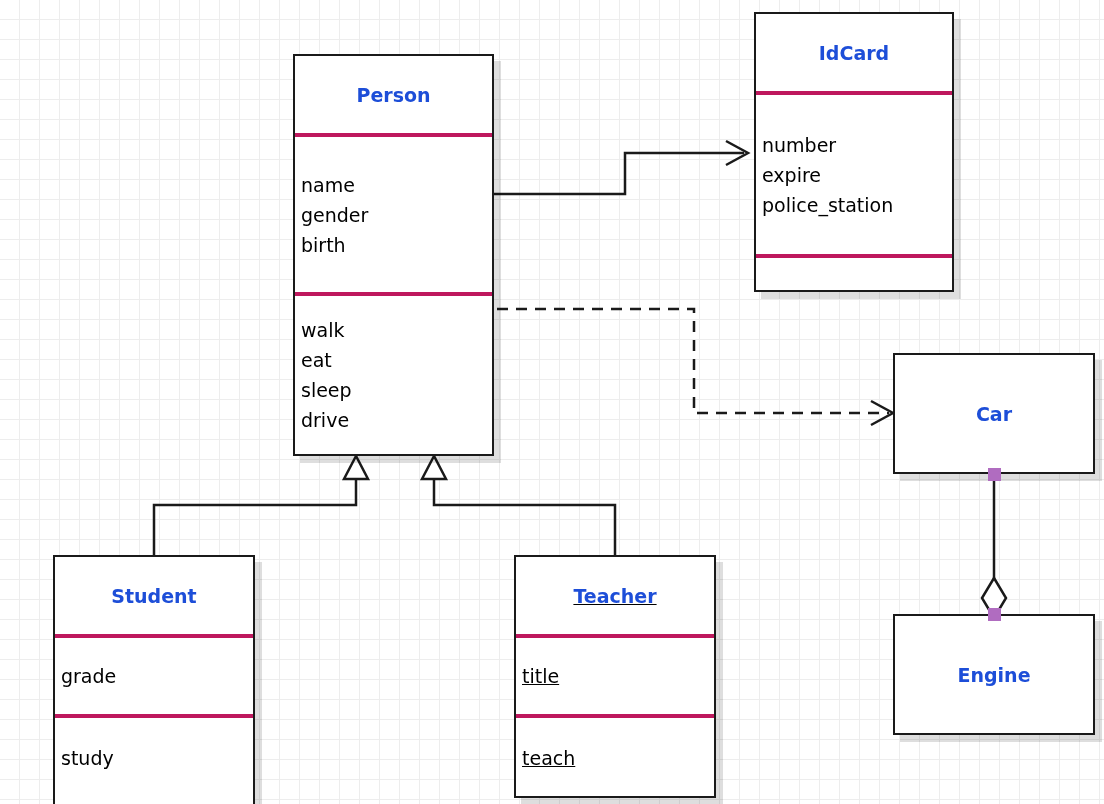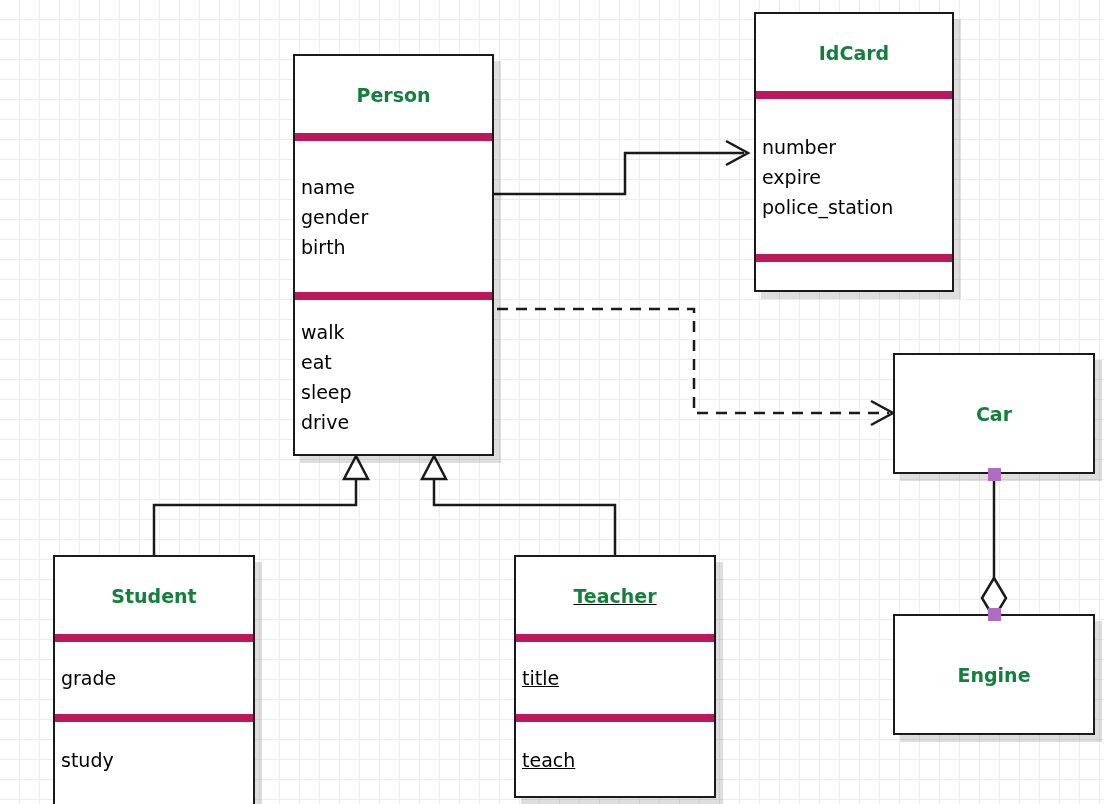--- a/index.html
+++ b/index.html
@@ -34,28 +34,28 @@
     background: #ffffff;
     border: 2px solid #1a1a1a;
     box-sizing: border-box;
     box-shadow: 7px 7px 0 0 rgba(0,0,0,0.13);
     z-index: 5;
   }
   .class-name {
     text-align: center;
     font-weight: bold;
     font-size: 19px;
-    color: #15803d;
+    color: #1d4ed8;
     display: flex;
     align-items: center;
     justify-content: center;
     box-sizing: border-box;
   }
   .compartment {
-    border-top: 8px solid #be185d;
+    border-top: 4px solid #be185d;
     box-sizing: border-box;
     padding: 0 6px;
     display: flex;
     flex-direction: column;
     justify-content: center;
   }
   .compartment.empty { padding: 0; }
   .member {
     font-size: 19px;
     color: #000000;

